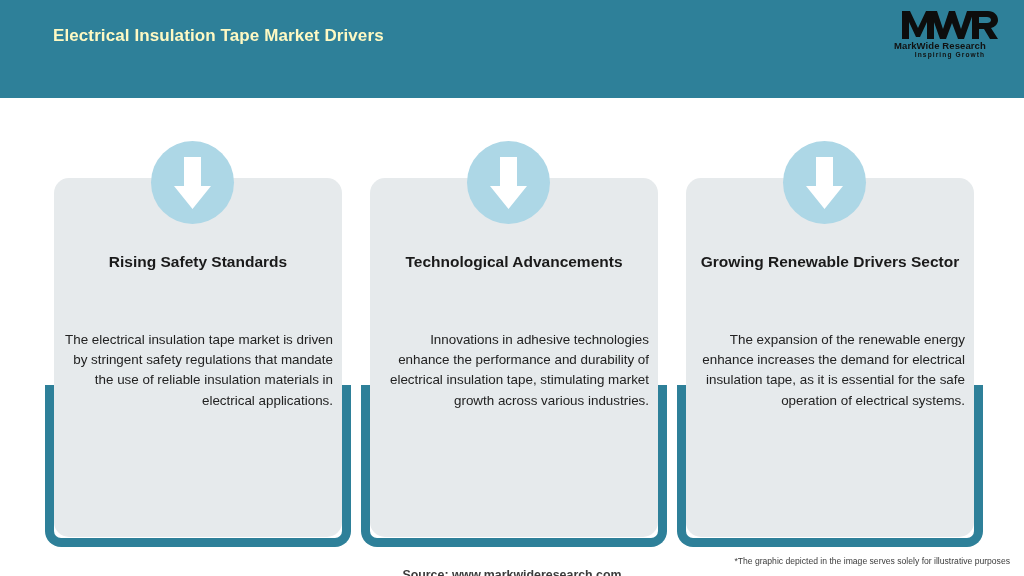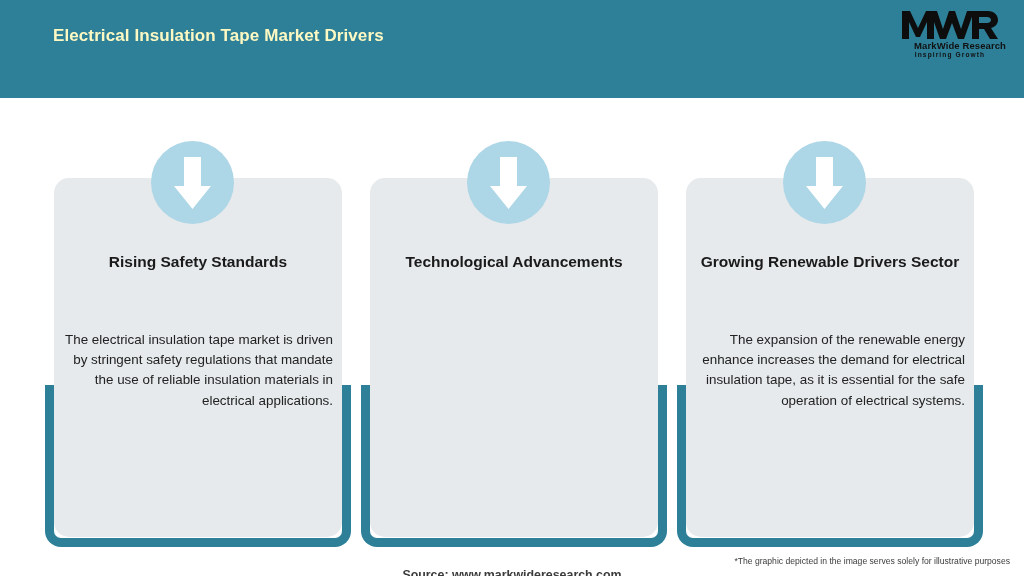--- a/index.html
+++ b/index.html
@@ -46,21 +46,21 @@
     right: 18px;
     top: 10px;
     width: 112px;
     height: 54px;
   }
   #logo-mark {
     display: block;
     margin: 0 auto;
   }
   #logo-name {
-    text-align: right;
+    text-align: left;
     font-size: 9.5px;
     font-weight: bold;
     color: #111111;
     line-height: 10px;
     letter-spacing: 0.1px;
     margin-top: 1px;
   }
   #logo-tagline {
     text-align: center;
     font-size: 6.6px;
@@ -183,20 +183,21 @@
         <polygon fill="#FFFFFF" points="33,16 50,16 50,45 60,45 41.5,68 23,45 33,45"></polygon>
       </svg>
     </div>
   </div>
 
   <div class="card-group">
     <div class="bracket" style="left:361px; top:385px; width:306px; height:162px;"></div>
 
     <div class="card" style="left:370px; top:178px; width:288px; height:359px;">
       <div class="card-title">Technological Advancements</div>
+      <div class="card-body">Innovations in adhesive technologies enhance the performance and durability of electrical insulation tape, stimulating market growth across various industries.</div>
     </div>
 
     <div class="icon-circle" style="left:467px; top:141px;">
       <svg width="83" height="83" viewBox="0 0 83 83">
         <polygon fill="#FFFFFF" points="33,16 50,16 50,45 60,45 41.5,68 23,45 33,45"></polygon>
       </svg>
     </div>
   </div>
 
   <div class="card-group">

